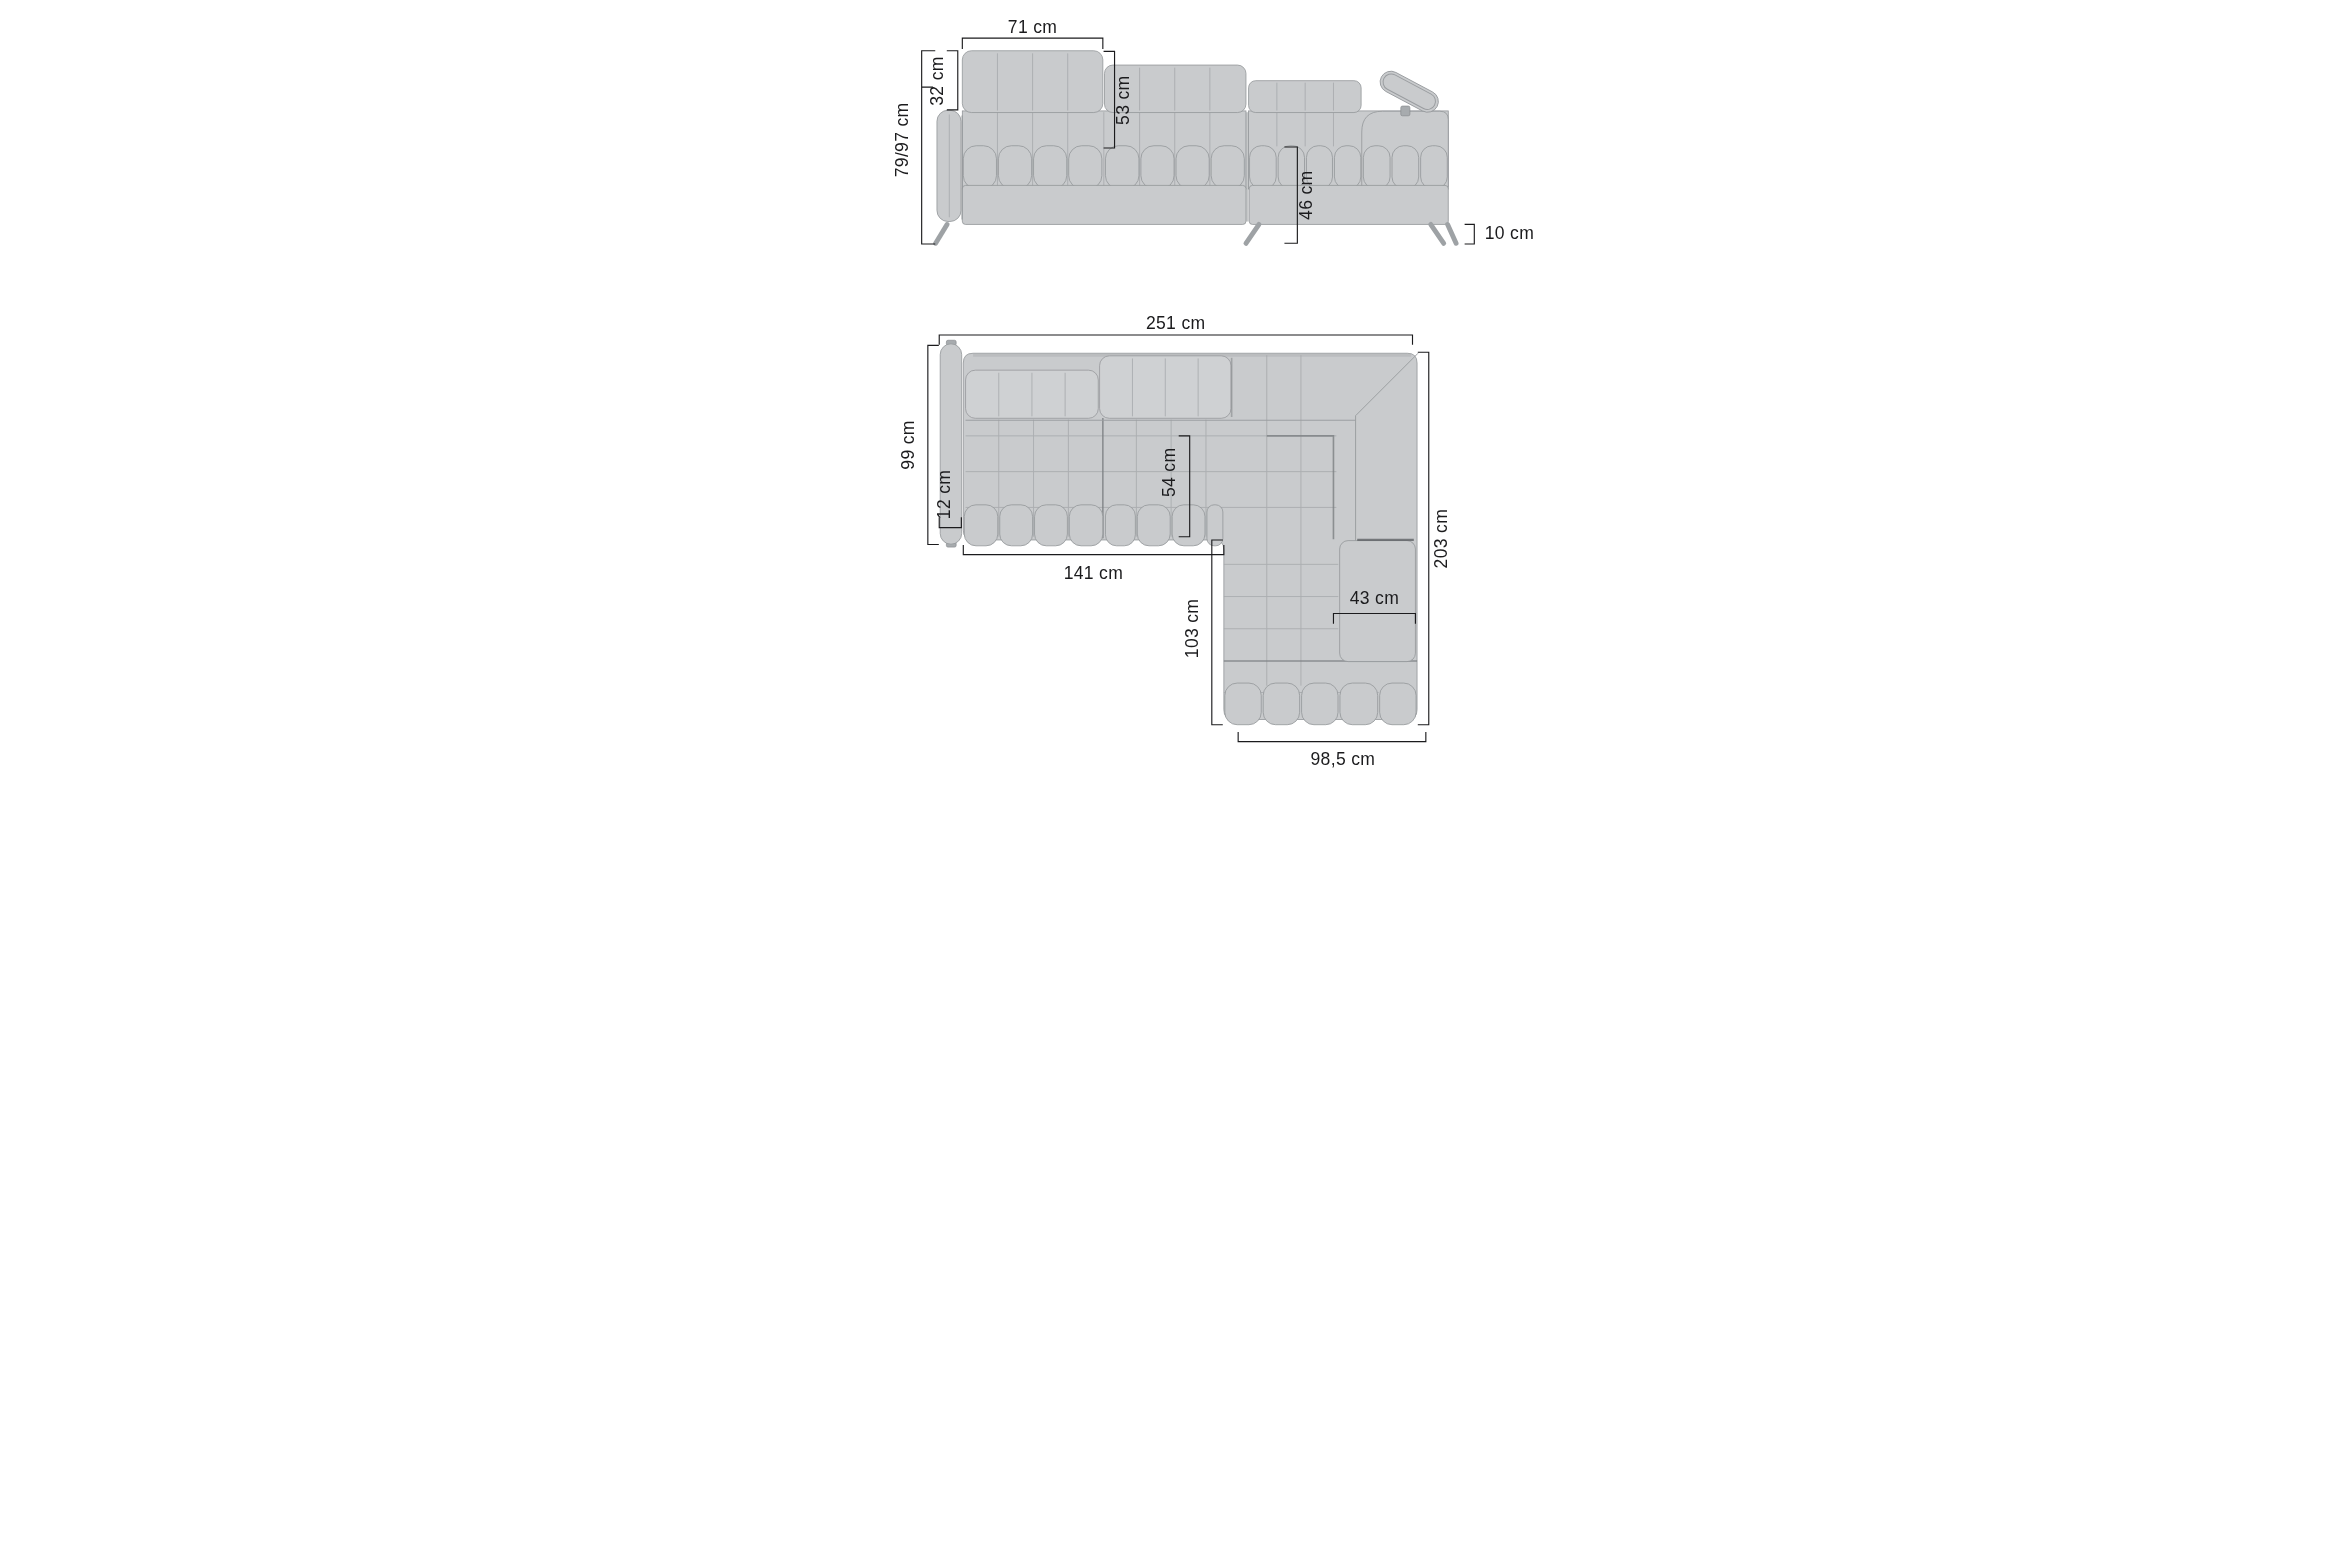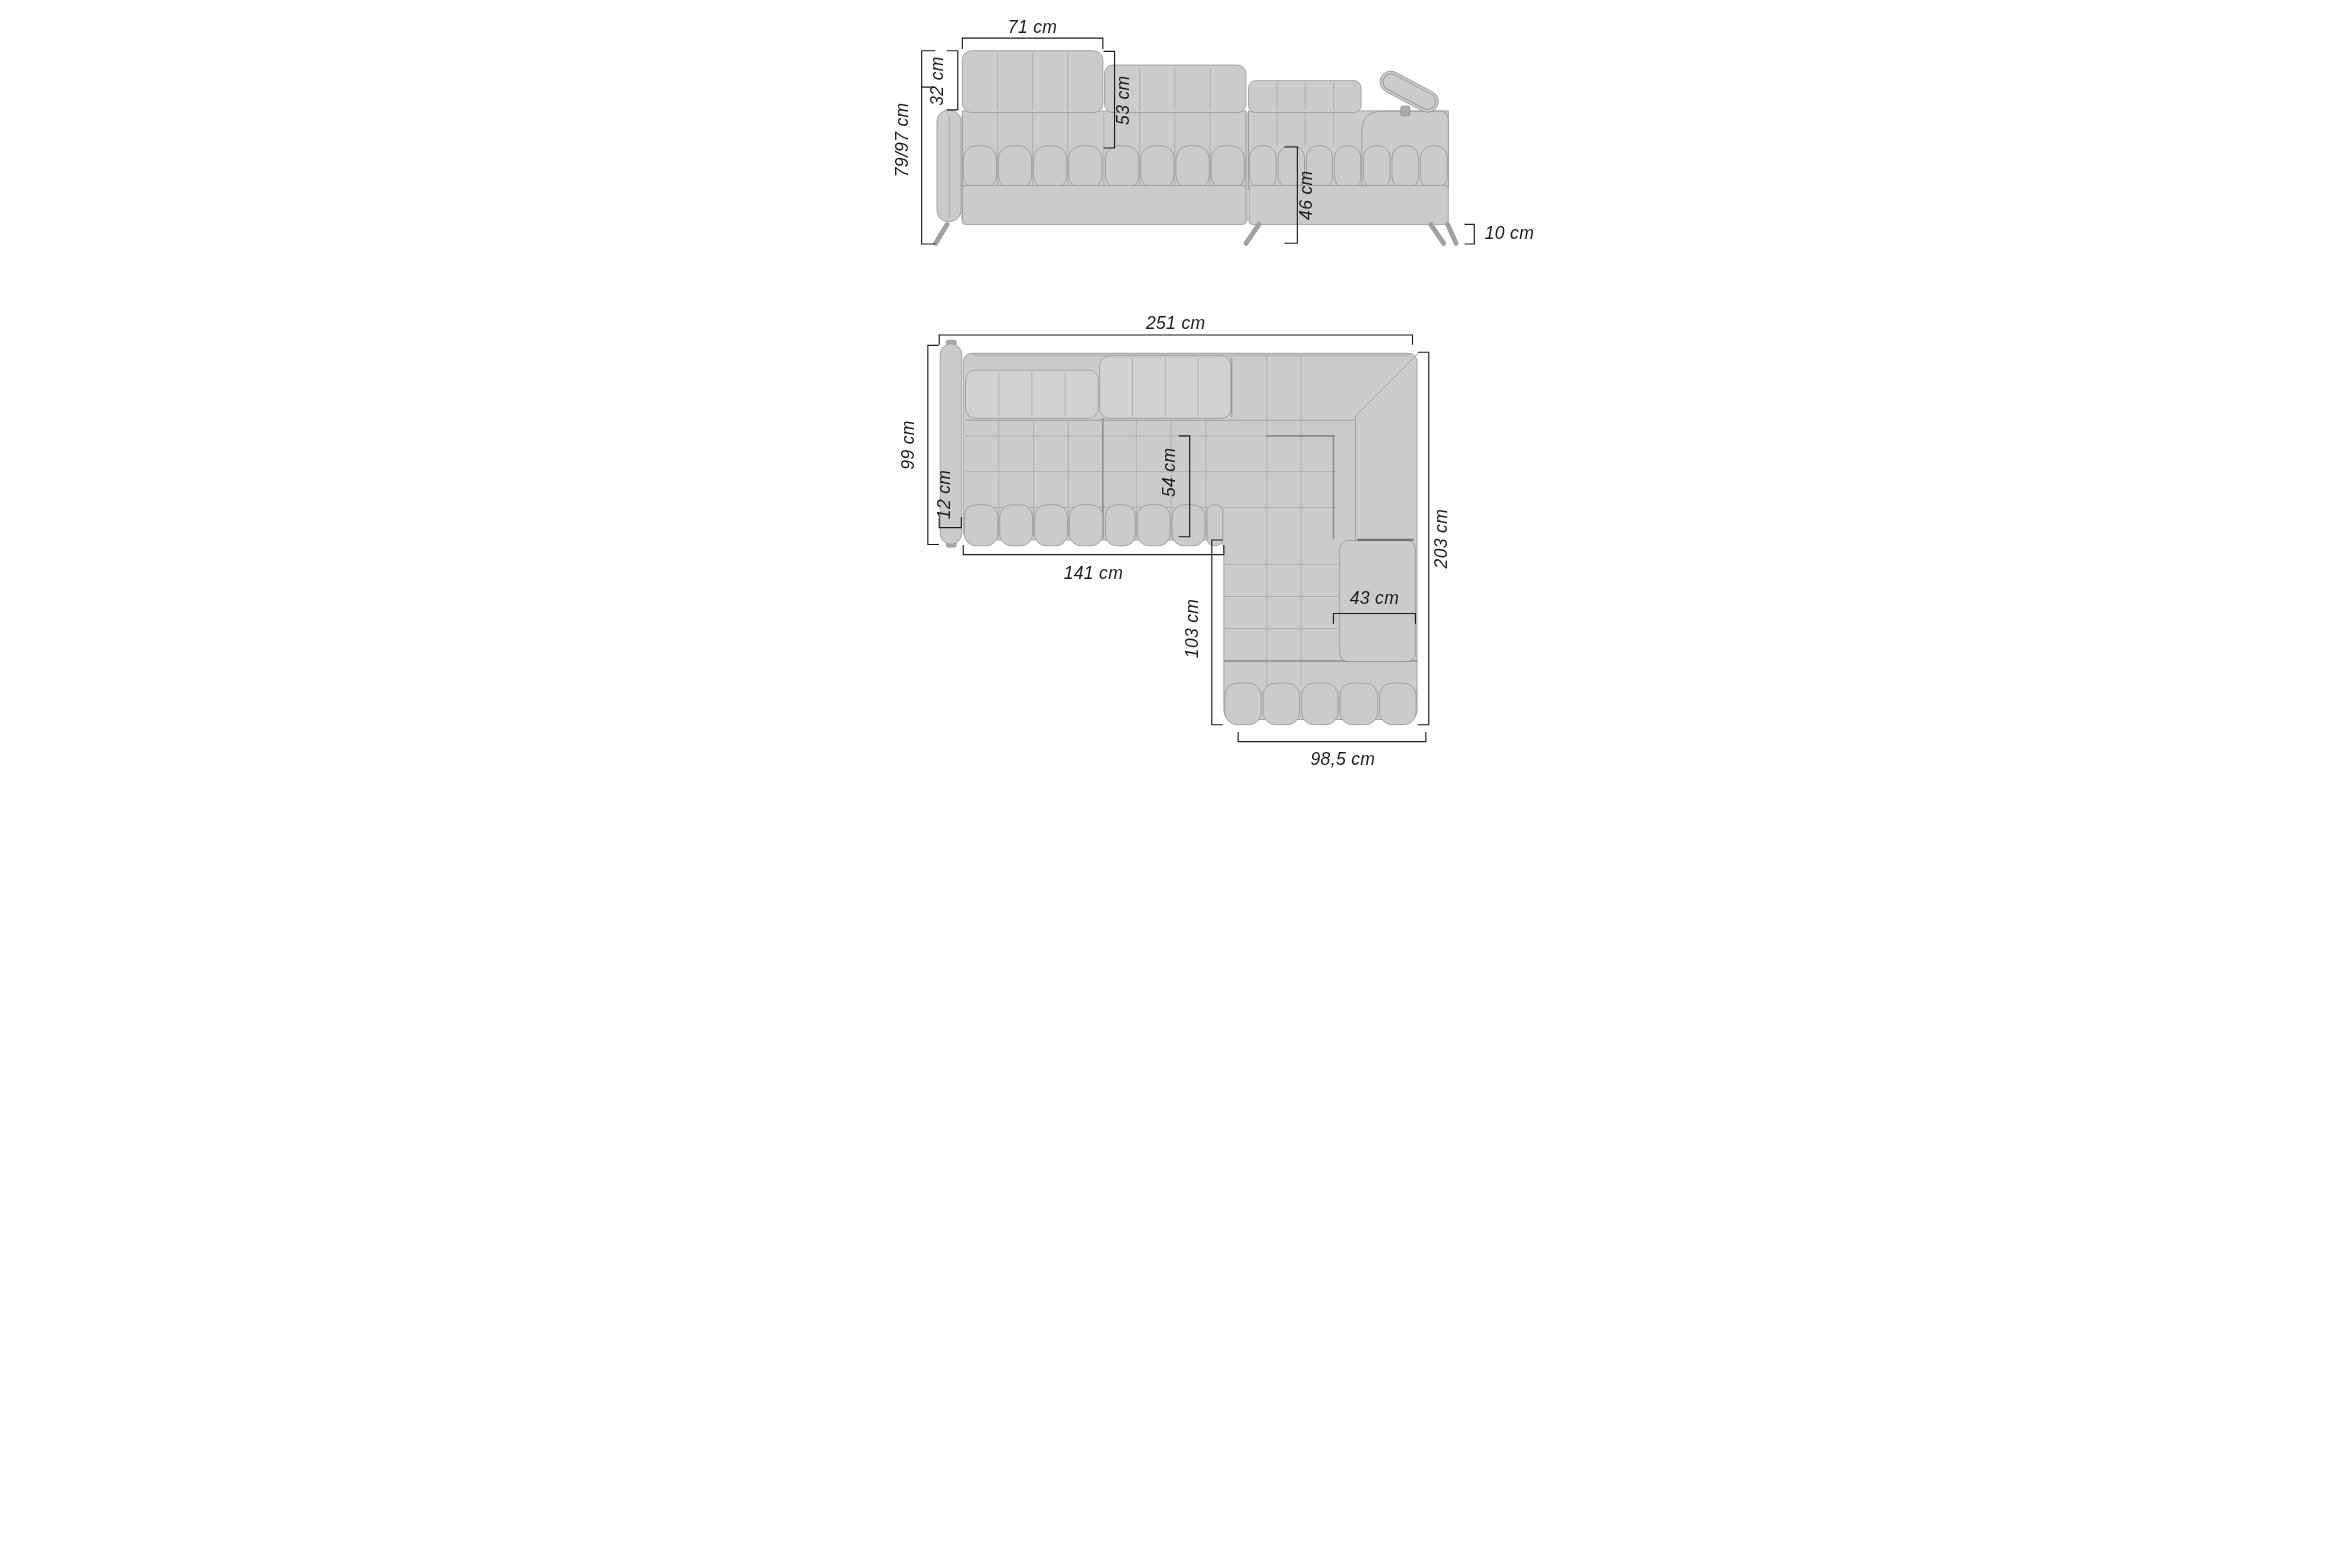--- a/index.html
+++ b/index.html
@@ -1,16 +1,16 @@
 <!DOCTYPE html>
 <html style="font-size:10.4px"><head>
 <meta charset="utf-8">
 <style>
   html,body{margin:0;padding:0;background:#ffffff;}
-  .canvas{width:100%;max-width:1171px;margin:0 auto;background:#ffffff;font-style:italic;}
+  .canvas{width:100%;max-width:1171px;margin:0 auto;background:#ffffff;}
   svg{display:block;width:100%;height:auto;background:#ffffff;}
   .sofa{fill:#c9cbcd;stroke:#94979a;stroke-width:2.5;}
   .sofa-light{fill:#cfd1d3;stroke:#97999c;stroke-width:2.5;}
   .seam{stroke:#9a9da0;stroke-width:3;fill:none;}
   .seam-soft{stroke:#a5a8ab;stroke-width:3;fill:none;opacity:.8;}
   .seam-dark{stroke:#7c7f82;stroke-width:5;fill:none;opacity:.8;}
   .shade{stroke:#8c8f92;stroke-width:5;fill:none;opacity:.5;}
   .metal{fill:#a7abae;stroke:#85888b;stroke-width:2;}
   .leg{stroke:#9ea2a5;stroke-width:15;stroke-linecap:round;fill:none;}
   .dim-line{stroke:#1b1b1d;stroke-width:3.5;fill:none;stroke-linecap:square;}

